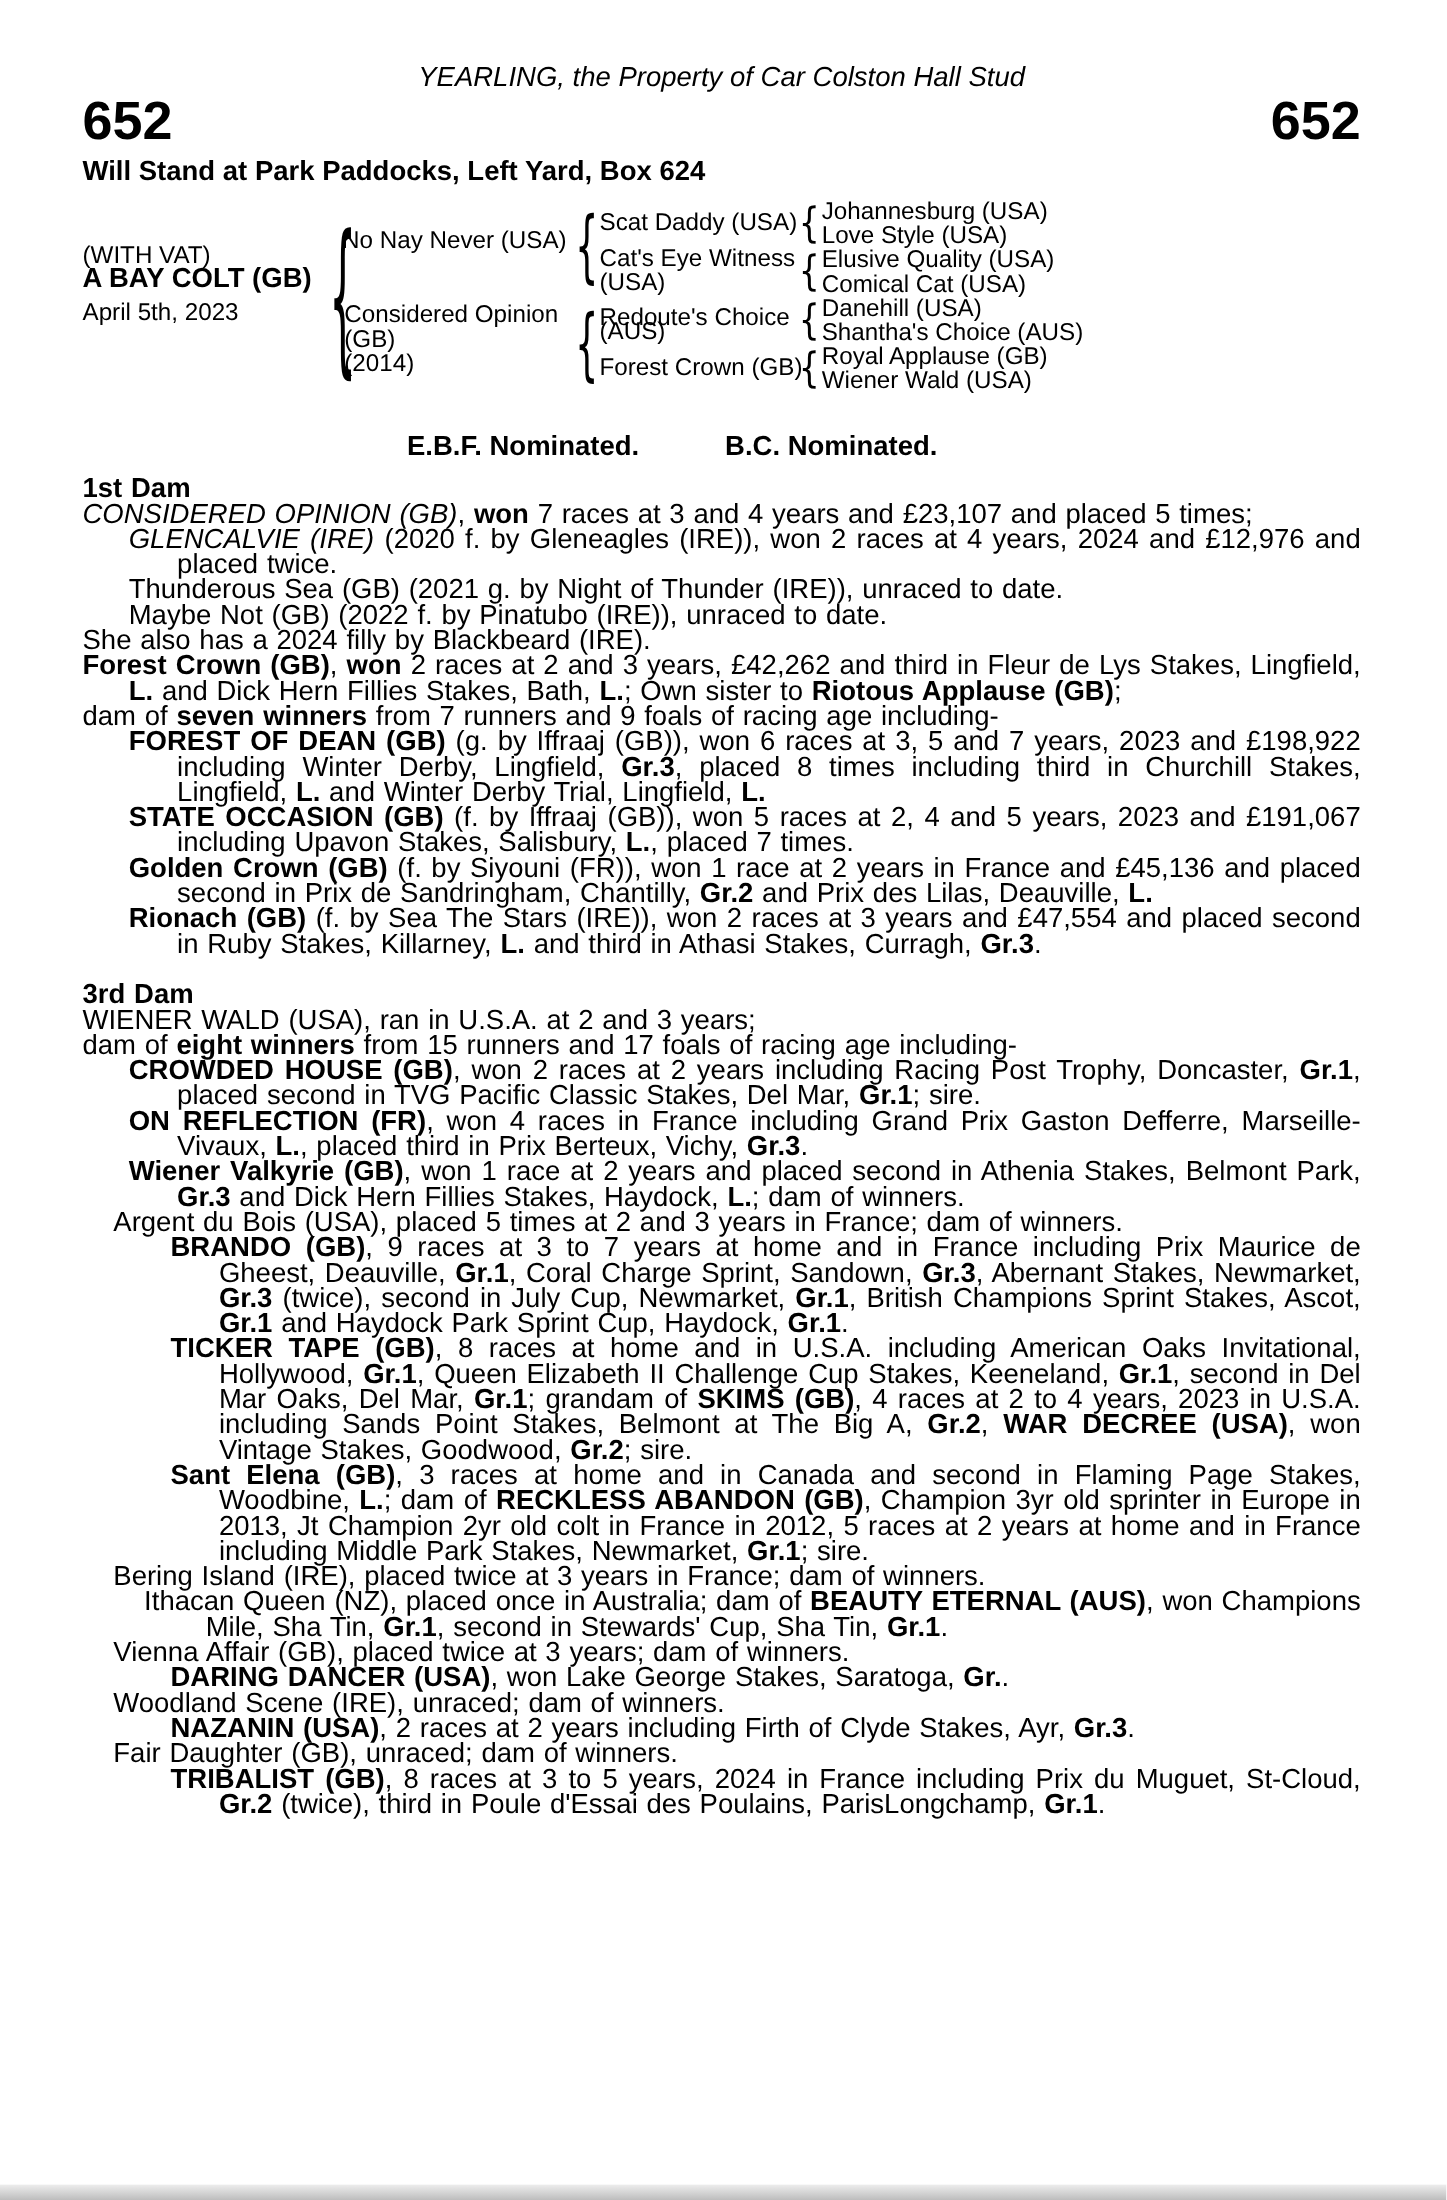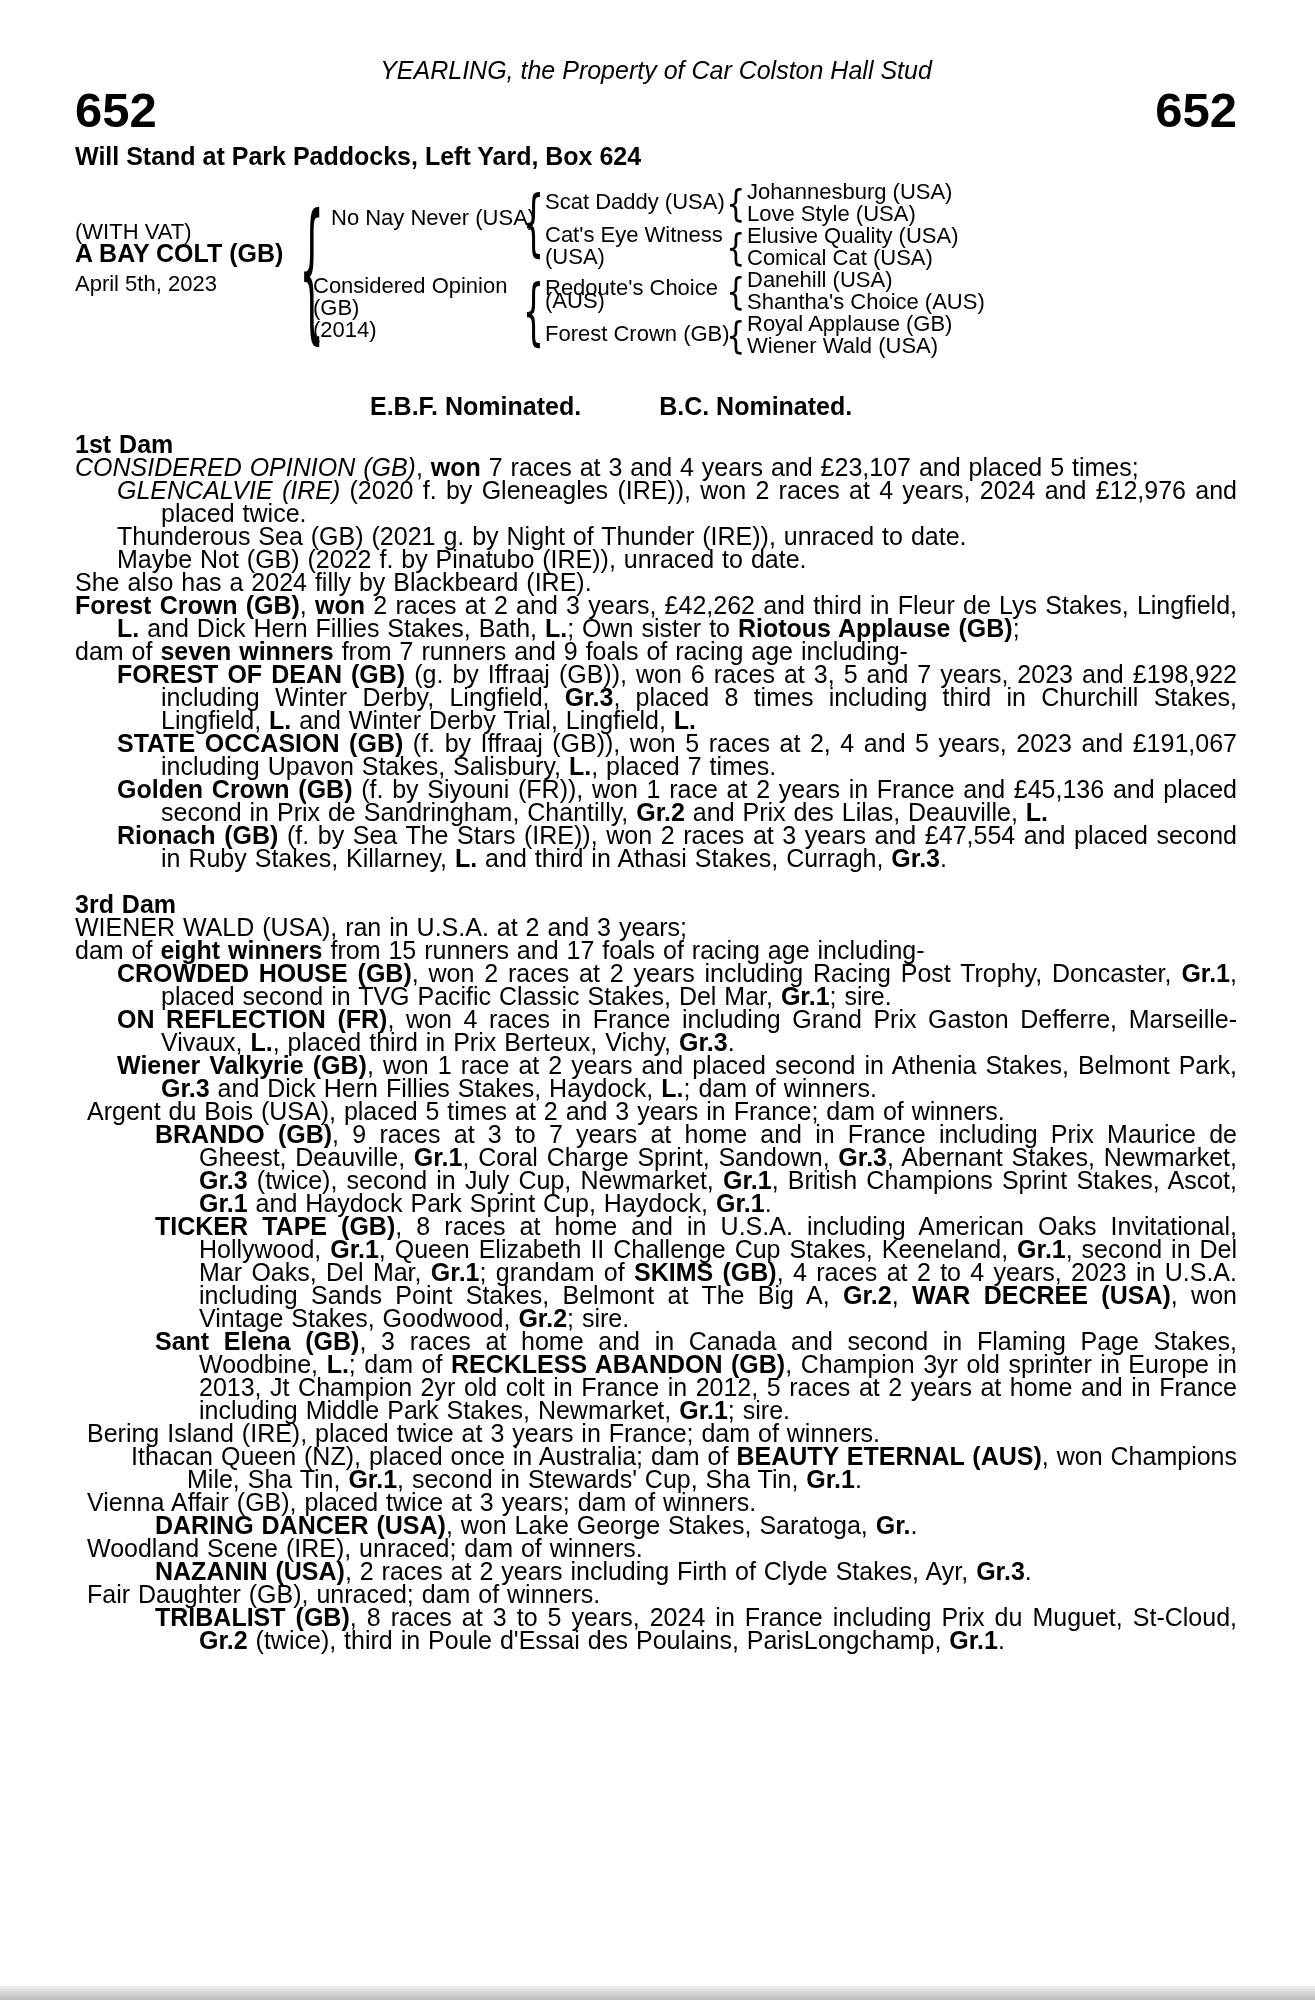--- a/index.html
+++ b/index.html
@@ -18,21 +18,21 @@
 
   .stand-line { font-weight:700; font-size:25px; line-height:26px; margin-top:13px; }
 
   
   .pedigree { position:relative; height:180px; margin-top:12px;
               font-size:22px; line-height:22px; }
   .ped-abs { position:absolute; white-space:nowrap; }
   .vat    { left:0; top:40px; }
   .colt   { left:0; top:61px; font-weight:700; font-size:25px; }
   .foaled { left:0; top:92px; }
-  .sire   { left:256px; top:26px; }
+  .sire   { left:236px; top:26px; }
   .dam1   { left:238px; top:94px; }
   .dam2   { left:238px; top:116px; }
   .dam3   { left:238px; top:138px; }
   .g2-0   { left:470px; top:10px; }
   .g2-1a  { left:470px; top:43px; }
   .g2-1b  { left:470px; top:65px; }
   .g2-2a  { left:470px; top:96px; }
   .g2-2b  { left:470px; top:109px; }
   .g2-3   { left:470px; top:142px; }
   .g3-0 { left:672px; top:0; }    .g3-1 { left:672px; top:22px; }
@@ -56,21 +56,21 @@
              font-weight:700; font-size:25px; line-height:26px; }
 
   
   .sections { margin-top:8px; font-size:25px; line-height:23px; word-spacing:1px; }
   .dam-heading { font-weight:700; margin-top:23px; }
   .sections .dam-heading:first-child { margin-top:14px; }
   .p  { text-align:justify; }
   .m  { margin-left:0; }
   .mh { margin-left:42px;  text-indent:-42px; }
   .l1 { margin-left:86px;  text-indent:-44px; }
-  .a  { margin-left:12px; }
+  .a  { margin-left:28px; }
   .gq { margin-left:112px; text-indent:-56px; }
   .l2 { margin-left:124px; text-indent:-44px; }
 
   .scan-edge { position:absolute; left:0; right:0; bottom:0; height:14px;
                background:linear-gradient(to bottom,#ededed,#bdbdbd); }
 </style>
 </head>
 <body>
 
 <div class="page">

